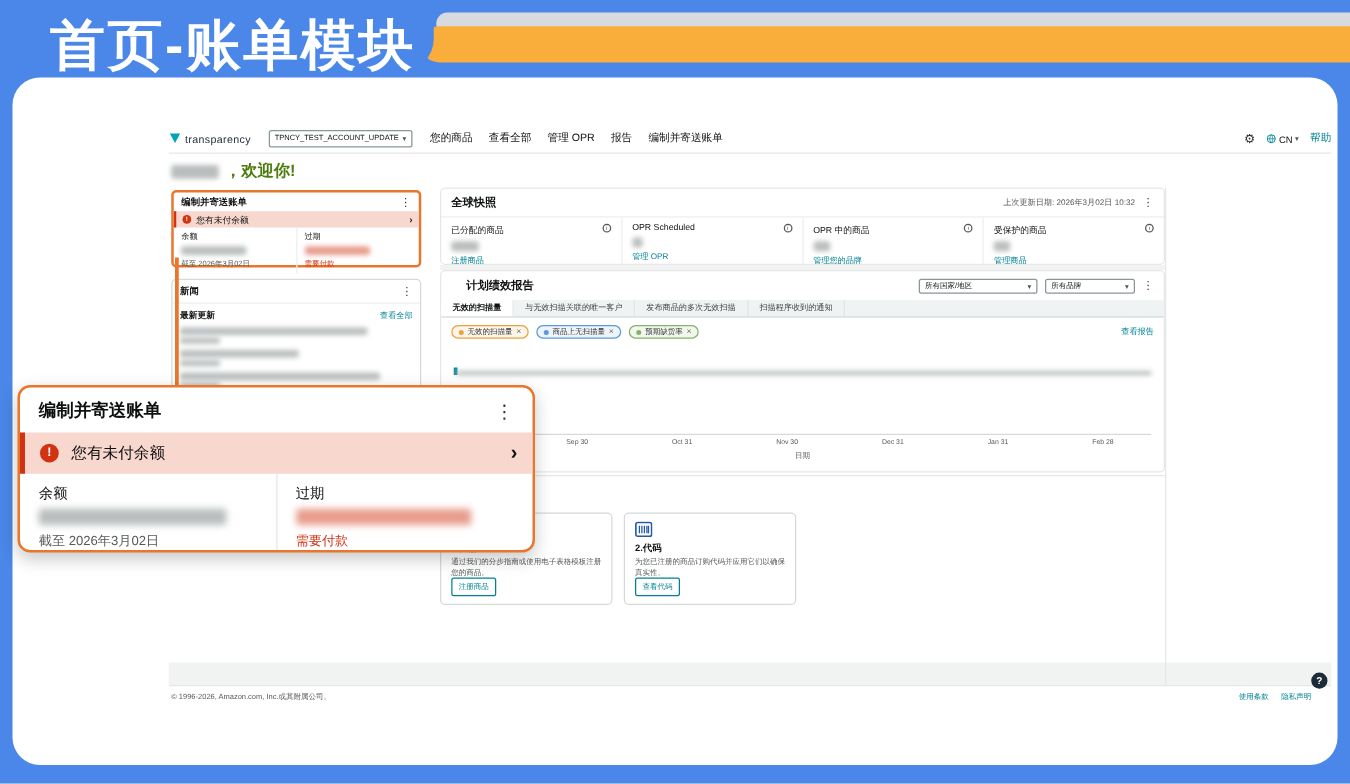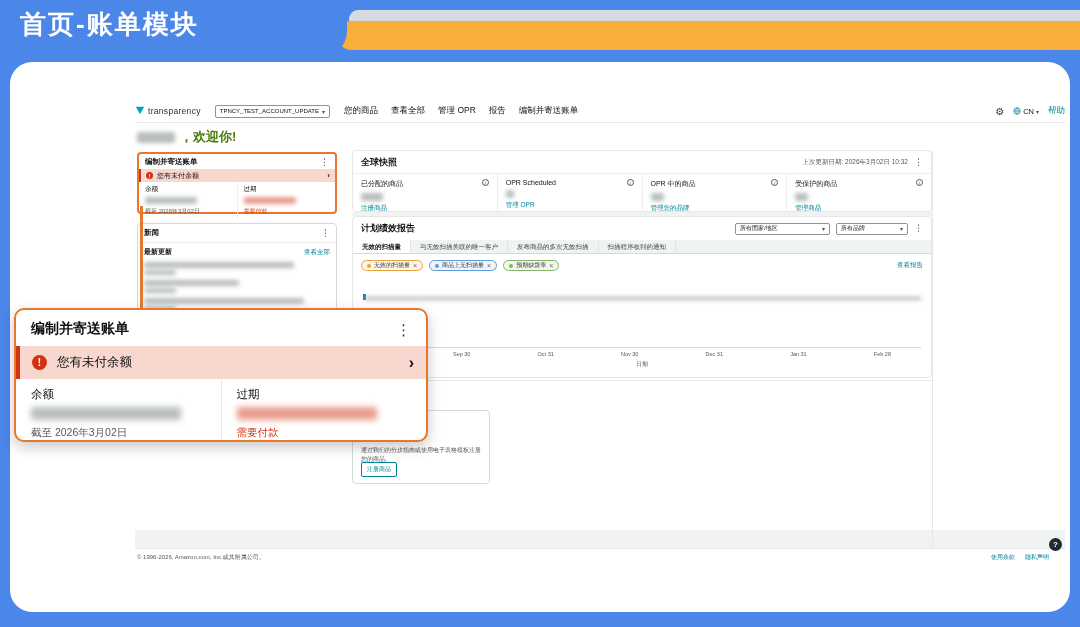--- a/index.html
+++ b/index.html
@@ -3,21 +3,21 @@
 <meta charset="utf-8">
 <style>
   * { margin:0; padding:0; box-sizing:border-box; font-family:"Liberation Sans", sans-serif; }
   html,body { width:1080px; height:627px; }
   .stage { position:relative; width:1080px; height:627px; background:#4a87e8; overflow:hidden; }
 
   
   .ribbon-shadow { position:absolute; left:349px; top:10px; right:0; height:18px; background:#d7dade; border-radius:10px 0 0 10px; }
   .ribbon { position:absolute; left:337px; top:21px; right:0; height:29px; background:#f9ad3b; border-radius:16px 0 0 16px; }
   .title-chip { position:absolute; left:0; top:0; width:347px; height:57px; background:#4a87e8; border-bottom-right-radius:26px; }
-  .title-chip span { position:absolute; left:20px; top:7px; font-size:26px; font-weight:bold; color:#fff; letter-spacing:2px; }
+  .title-chip span { position:absolute; left:40px; top:7px; font-size:44px; font-weight:bold; color:#fff; letter-spacing:2px; }
 
   
   .panel { position:absolute; left:10px; top:62px; width:1060px; height:550px; background:#fff; border-radius:22px; }
 
   
   .navbar { position:absolute; left:125px; top:38px; width:930px; height:23px; display:flex; align-items:center; border-bottom:1px solid #e7e7e7; background:#fff; }
   .logo { display:flex; align-items:center; gap:3px; margin-right:14px; }
   .logo-text { font-size:8.5px; color:#23303e; letter-spacing:.3px; }
   .acct { display:flex; align-items:center; gap:3px; border:1px solid #8a9596; border-radius:2px; padding:2px 4px; font-size:6px; color:#0f1111; margin-right:14px; }
   .nav-link { font-size:8.5px; color:#0f1111; margin-right:13px; cursor:pointer; }
@@ -76,21 +76,21 @@
   .stat + .stat { border-left:1px solid #eee; }
   .stat .lr { display:flex; justify-content:space-between; align-items:flex-start; }
   .stat .lb { font-size:7px; color:#0f1111; }
   .info-i { width:7px; height:7px; border:1px solid #565959; border-radius:50%; font-size:5px; color:#565959; display:flex; align-items:center; justify-content:center; font-style:italic; cursor:pointer; }
   .stat .vb { height:8px; margin:4px 0 3px; }
   .stat .lk { font-size:6.5px; }
 
   
   .report { left:342px; top:154px; width:580px; height:162px; border-color:#e7e7e7; }
   .report .hd { display:flex; align-items:center; padding:5px 8px; gap:6px; }
-  .report .hd .t { font-size:9px; font-weight:bold; color:#0f1111; margin-right:auto; }
+  .report .hd .t { font-size:9px; font-weight:bold; color:#0f1111; margin-right:auto;margin-left:12px; }
   .selbox { display:flex; justify-content:space-between; align-items:center; border:1px solid #8a9596; border-radius:2px; height:12px; padding:0 4px; font-size:6px; color:#0f1111; cursor:pointer; }
   .selbox.c1 { width:95px; } .selbox.c2 { width:72px; }
   .tabs { display:flex; background:#f0f3f3; border-bottom:1px solid #d5d9d9; height:14px; }
   .tab { font-size:6.5px; color:#444; padding:0 9px; line-height:14px; cursor:pointer; border-right:1px solid #e3e6e6; }
   .tab.active { background:#fff; font-weight:bold; color:#0f1111; }
   .chips { display:flex; align-items:center; gap:6px; padding:6px 8px 4px; }
   .chip { display:flex; align-items:center; gap:3px; height:11px; border-radius:6px; padding:0 5px; font-size:6px; color:#333; cursor:pointer; }
   .chip .cd { width:4px; height:4px; border-radius:50%; }
   .chip .x { font-size:7px; color:#666; cursor:pointer; }
   .chip.c0 { border:1px solid #e8a33d; background:#fdf5e9; } .chip.c0 .cd { background:#e8a33d; }
@@ -349,20 +349,29 @@
     <div class="card step" style="left:342px">
       <div class="ic"><svg width="12" height="13" viewBox="0 0 12 14">
             <rect x="1" y="2" width="10" height="11" rx="1" fill="none" stroke="#2457a8" stroke-width="1.4"></rect>
             <rect x="4" y="0.5" width="4" height="3" rx="1" fill="#2457a8"></rect>
             <path d="M3 6h6M3 8.5h6M3 11h4" stroke="#2457a8" stroke-width="1"></path>
           </svg></div>
       <div class="t">1.注册</div>
       <div class="d">通过我们的分步指南或使用电子表格模板注册您的商品。</div>
       <span class="btn">注册商品</span>
     </div>
+    <div class="card step" style="left:489px">
+      <div class="ic"><svg width="14" height="13" viewBox="0 0 14 13">
+            <rect x="0.7" y="1" width="12.6" height="11" rx="1.5" fill="none" stroke="#2457a8" stroke-width="1.3"></rect>
+            <path d="M3.5 3.5v6M5.5 3.5v6M7.5 3.5v6M9.5 3.5v6M10.8 3.5v6" stroke="#2457a8" stroke-width="1"></path>
+          </svg></div>
+      <div class="t">2.代码</div>
+      <div class="d">为您已注册的商品订购代码并应用它们以确保真实性。</div>
+      <span class="btn">查看代码</span>
+    </div>
 
 
     <div class="grayband"></div>
     <div class="vline-right"></div>
 
     <div class="dfooter">
       <span class="cp">© 1996-2026, Amazon.com, Inc.或其附属公司。</span>
       <span class="fl">
         <span class="teal">使用条款</span>
         <span class="teal">隐私声明</span>

